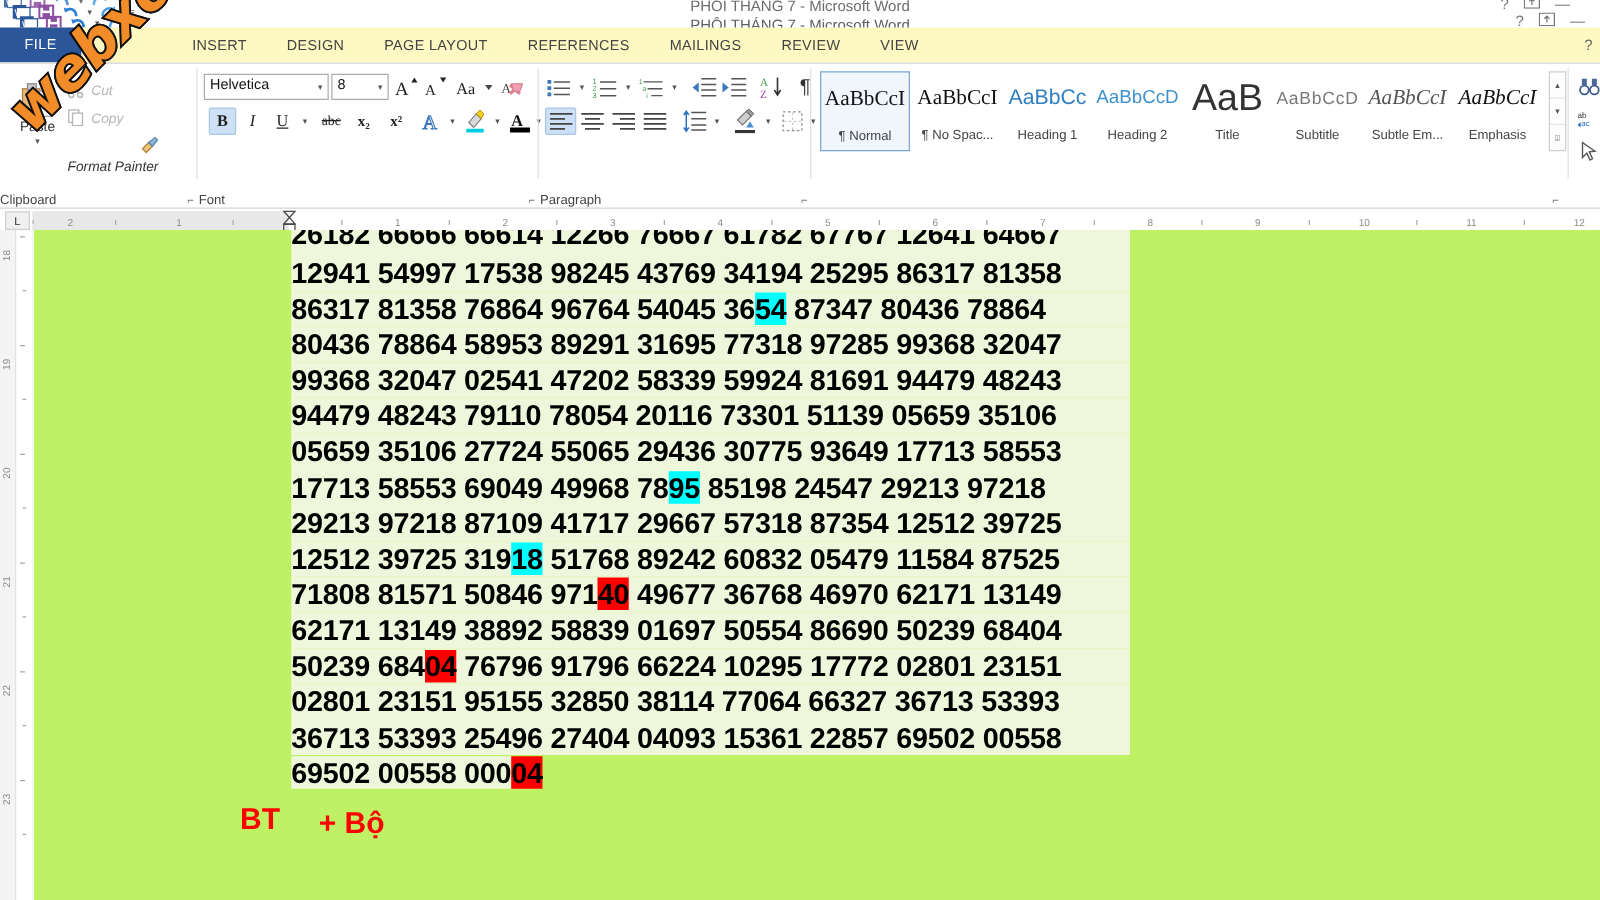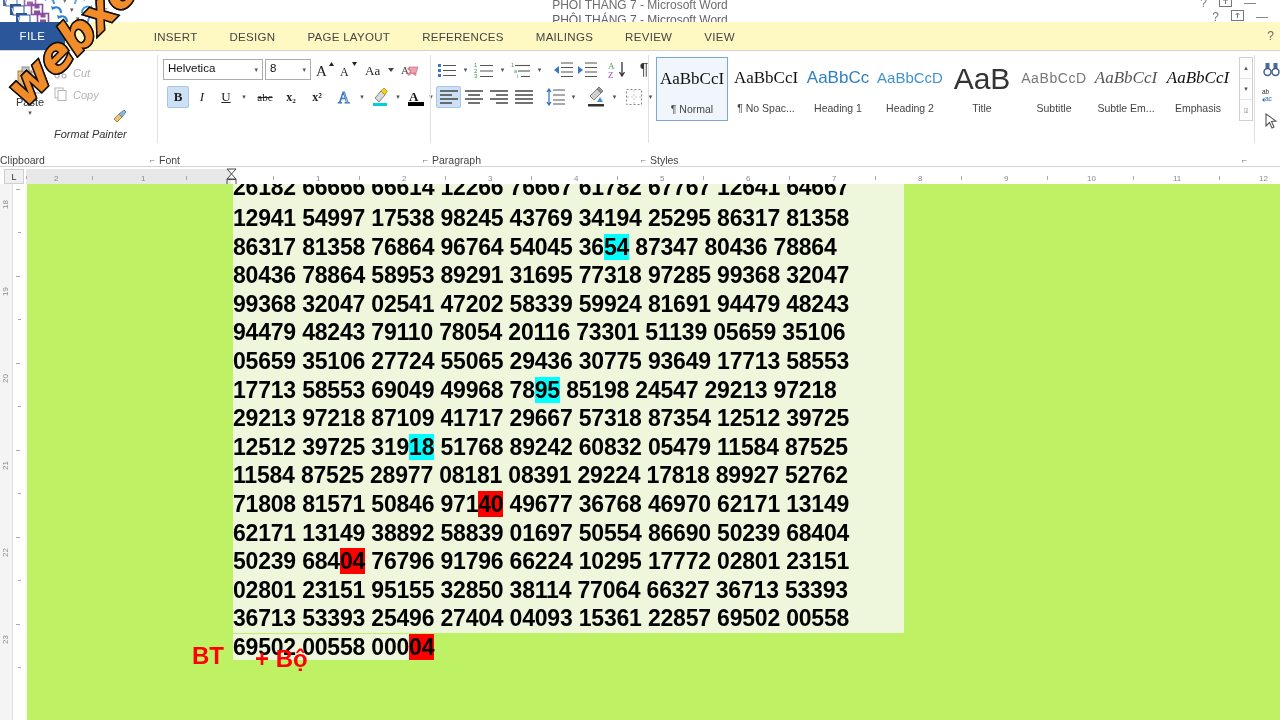--- a/index.html
+++ b/index.html
@@ -576,21 +576,20 @@
         <div class="style-prev" style="font-style:italic; font-family:'Liberation Serif',serif; color:#111">AaBbCcI</div>
         <div class="style-name">Emphasis</div>
       </div>
 
       <div class="gallery-scroll">
         <div class="gs-btn">▴</div>
         <div class="gs-btn">▾</div>
         <div class="gs-btn" style="border-bottom:none">⍗</div>
       </div>
 
-      <div class="grp-label" style="left:0; width:590px">Styles</div>
       <div class="dlg-launch" style="right:8px">⌐</div>
       <div class="grp-div" style="right:0"></div>
     </div>
 
     <div class="grp" style="left:1256px; width:24px">
       <div class="edit-item" style="top:6px">
         <svg width="17" height="15" viewBox="0 0 17 15">
             <circle cx="4.5" cy="10" r="3.5" fill="none" stroke="#3a5a8a" stroke-width="1.4"></circle>
             <circle cx="12.5" cy="10" r="3.5" fill="none" stroke="#3a5a8a" stroke-width="1.4"></circle>
             <rect x="2.5" y="1" width="4" height="5" fill="#4a6a9a"></rect>
@@ -698,21 +697,20 @@
         <div class="nline"><span>94479 48243 79110 78054 20116 73301 51139 05659 35106</span></div>
 
         <div class="nline"><span>05659 35106 27724 55065 29436 30775 93649 17713 58553</span></div>
 
         <div class="nline"><span>17713 58553 69049 49968 78</span><span class="hl-cyan">95</span><span> 85198 24547 29213 97218</span></div>
 
         <div class="nline"><span>29213 97218 87109 41717 29667 57318 87354 12512 39725</span></div>
 
         <div class="nline"><span>12512 39725 319</span><span class="hl-cyan">18</span><span> 51768 89242 60832 05479 11584 87525</span></div>
 
-        <div class="nline"><span>11584 87525 28977 08181 08391 29224 17818 89927 52762</span></div>
 
 
         <div class="nline"><span>71808 81571 50846 971</span><span class="hl-red">40</span><span> 49677 36768 46970 62171 13149</span></div>
 
         <div class="nline"><span>62171 13149 38892 58839 01697 50554 86690 50239 68404</span></div>
 
         <div class="nline"><span>50239 684</span><span class="hl-red">04</span><span> 76796 91796 66224 10295 17772 02801 23151</span></div>
 
         <div class="nline"><span>02801 23151 95155 32850 38114 77064 66327 36713 53393</span></div>
 

